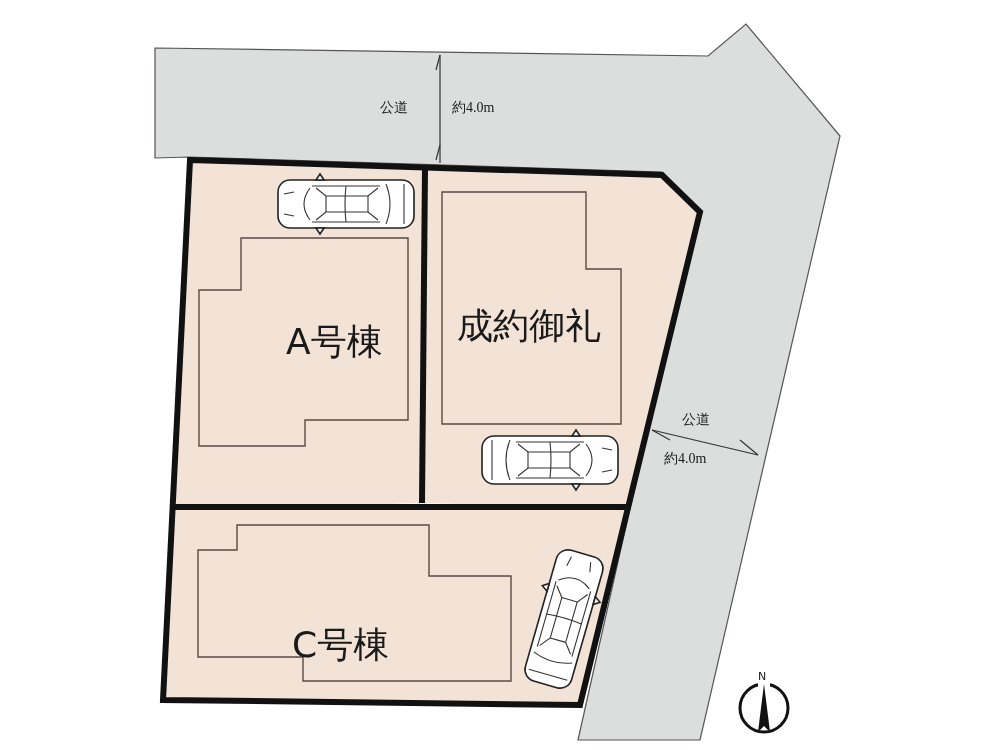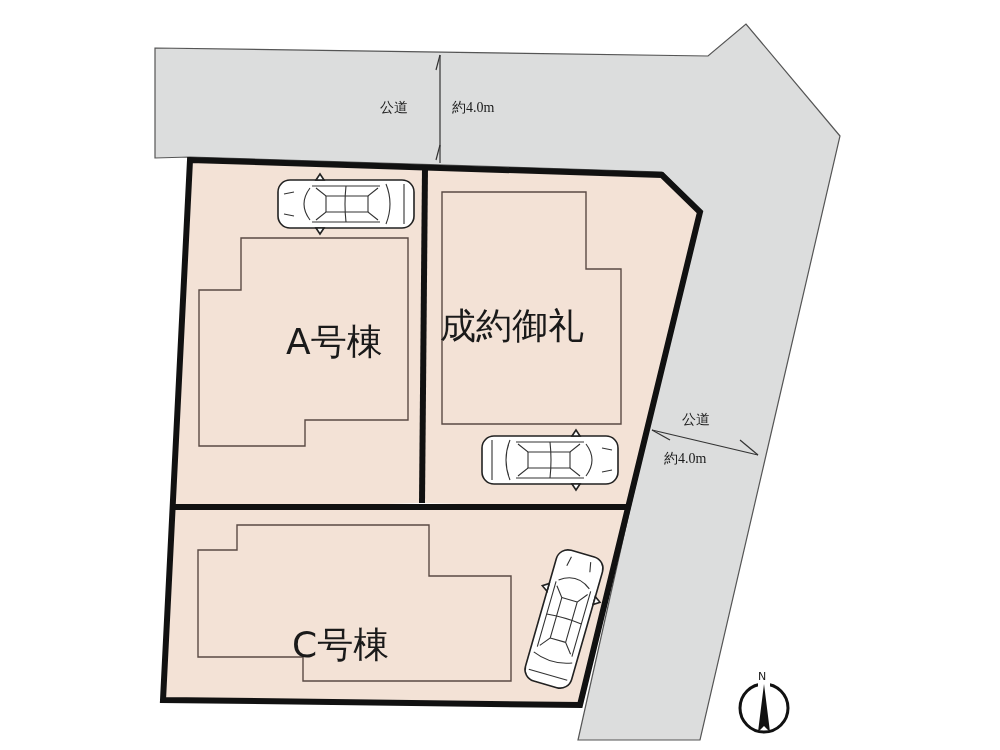--- a/index.html
+++ b/index.html
@@ -75,16 +75,16 @@
     <path d="M0,-24 L6,24 L0,18 L-6,24 Z" fill="#111"></path>
   </g>
 </svg>
 
 <div class="lbl road-lbl" style="left:380px;top:99px;">公道</div>
 <div class="lbl road-lbl" style="left:452px;top:99px;">約4.0m</div>
 <div class="lbl road-lbl" style="left:682px;top:411px;">公道</div>
 <div class="lbl road-lbl" style="left:664px;top:450px;">約4.0m</div>
 
 <div class="lbl bldg-lbl" style="left:246px;top:318px;margin-left:40px;">A号棟</div>
-<div class="lbl bldg-lbl" style="left:440px;top:302px;">成約御礼</div>
+<div class="lbl bldg-lbl" style="left:457px;top:302px;">成約御礼</div>
 <div class="lbl bldg-lbl" style="left:292px;top:621px;">C号棟</div>
 
 <div class="lbl" style="left:758px;top:670px;font-size:11px;">N</div>
 
 </body></html>

